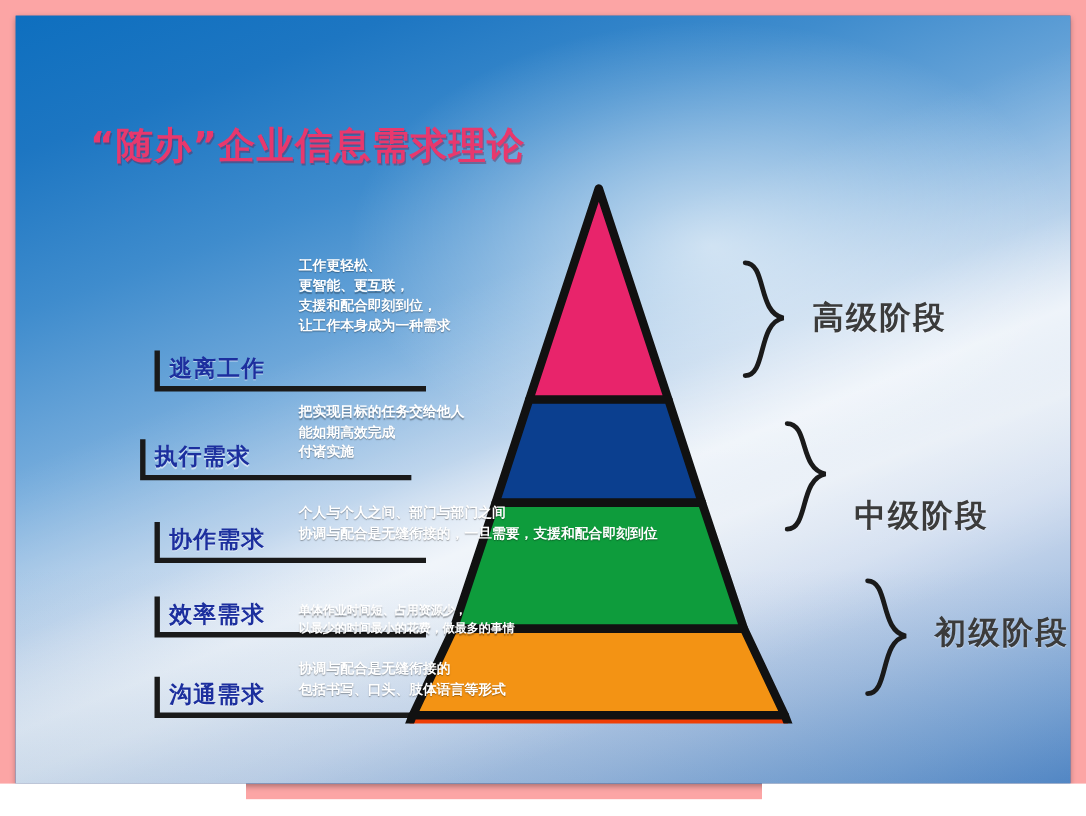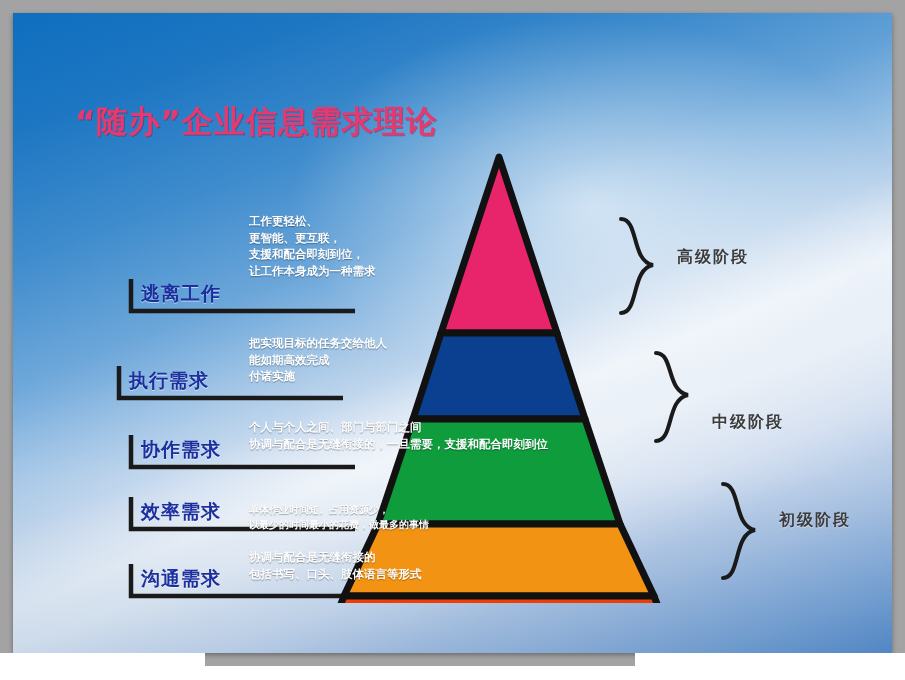--- a/index.html
+++ b/index.html
@@ -12,21 +12,21 @@
     height: 680px;
     overflow: hidden;
     font-family: "DejaVu Sans", "Liberation Sans", sans-serif;
   }
 
   
   #slide-frame {
     position: absolute;
     left: 0; top: 0;
     width: 905px; height: 680px;
-    background: #a3a3a3;
+    background: #fca5a5;
   }
 
   
   #slide-canvas {
     position: absolute;
     left: 13px;
     top: 13px;
     width: 879px;
     height: 640px;
     overflow: hidden;
@@ -128,33 +128,33 @@
     left: 16px;
     top: 4px;
     font-size: 19px;
     font-weight: bold;
     color: #1c2f9e;
     white-space: nowrap;
     letter-spacing: 1px;
     text-shadow: 0 1px 0 rgba(255,255,255,0.55);
   }
 
-  #left-label-0 { left: 112px; top: 264px; width: 230px; }
+  #left-label-0 { left: 112px; top: 277px; width: 230px; }
   #left-label-1 { left: 100px; top: 351px; width: 230px; }
   #left-label-2 { left: 112px; top: 420px; width: 230px; }
   #left-label-3 { left: 112px; top: 482px; width: 230px; }
   #left-label-4 { left: 112px; top: 549px; width: 230px; }
 
   
   .stage {
     position: absolute;
   }
   .stage .stage-text {
     position: absolute;
-    font-size: 16px;
+    font-size: 26px;
     font-weight: bold;
     color: #3b3b3b;
     white-space: nowrap;
     letter-spacing: 2px;
     text-shadow: 0 1px 1px rgba(255,255,255,0.5);
   }
   .stage svg { position: absolute; left: 0; top: 0; overflow: visible; }
 
   #stage-0 { left: 600px; top: 200px; width: 210px; height: 110px; }
   #stage-0 .stage-text { left: 64px; top: 34px; }

